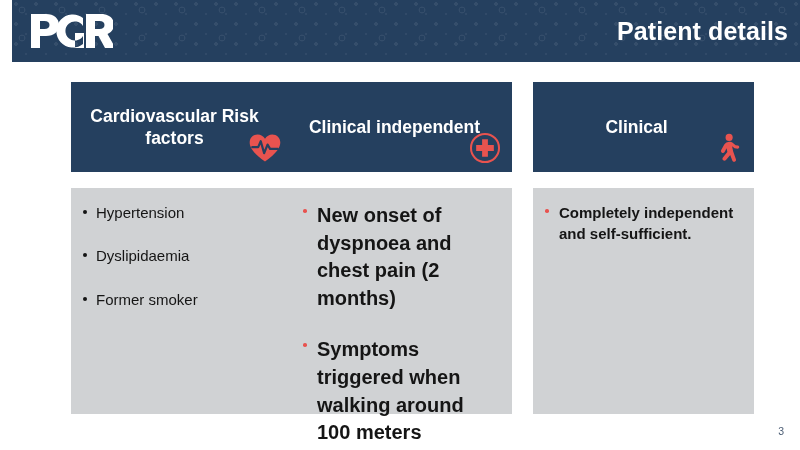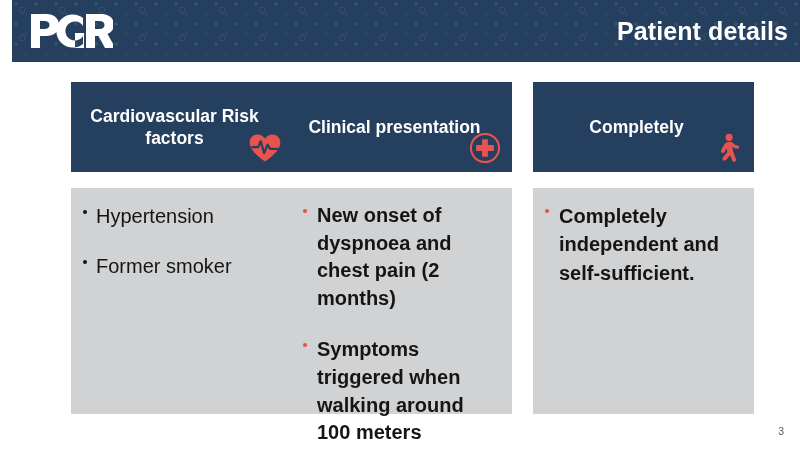--- a/index.html
+++ b/index.html
@@ -120,21 +120,21 @@
   ul.bullets {
     list-style: none;
     margin: 0;
     padding: 0;
   }
   ul.bullets li {
     position: relative;
     padding-left: 15px;
     margin: 0 0 22px 0;
     color: #151515;
-    font-size: 20px;
+    font-size: 15px;
     line-height: 1.42;
   }
   ul.bullets li:last-child { margin-bottom: 0; }
   ul.bullets li::before {
     content: "";
     position: absolute;
     left: 2px;
     top: 8px;
     width: 4px;
     height: 4px;
@@ -201,46 +201,47 @@
       <div class="col-icon">
         <svg viewBox="0 0 40 40" width="34" height="34" aria-hidden="true">
           <path d="M20 36 C6 26 2 19 2 13.5 C2 8 6.2 4 11.4 4 C15 4 18.2 6 20 9 C21.8 6 25 4 28.6 4 C33.8 4 38 8 38 13.5 C38 19 34 26 20 36 Z" fill="#e8534f"></path>
           <polyline points="5,19 12,19 15,12 19,26 23,16 26,21 35,21" fill="none" stroke="#25405f" stroke-width="2.6" stroke-linecap="round" stroke-linejoin="round"></polyline>
         </svg>
       </div>
     </div>
     <div class="col-body">
       <ul class="bullets">
         <li>Hypertension</li>
+        <li>Dyslipidaemia</li>
         <li>Former smoker</li>
       </ul>
     </div>
   </div>
 
   <div class="col col-1">
     <div class="col-head">
-      <div class="col-head-title">Clinical presentation</div>
+      <div class="col-head-title">Clinical independent</div>
       <div class="col-icon">
         <svg viewBox="0 0 40 40" width="34" height="34" aria-hidden="true">
           <circle cx="20" cy="20" r="16.5" fill="none" stroke="#e8534f" stroke-width="2.4"></circle>
           <path d="M16.6 9.6 h6.8 v7 h7 v6.8 h-7 v7 h-6.8 v-7 h-7 v-6.8 h7 z" fill="#e8534f"></path>
         </svg>
       </div>
     </div>
     <div class="col-body bold">
       <ul class="bullets">
         <li>New onset of dyspnoea and chest pain (2 months)</li>
         <li>Symptoms triggered when walking around 100 meters</li>
       </ul>
     </div>
   </div>
 
   <div class="col col-2">
     <div class="col-head">
-      <div class="col-head-title">Completely</div>
+      <div class="col-head-title">Clinical</div>
       <div class="col-icon">
         <svg viewBox="0 0 40 40" width="34" height="34" aria-hidden="true">
           <g fill="#e8534f">
             <circle cx="22.5" cy="7.5" r="4.2"></circle>
             <path d="M20.4 13.2 c-1.6 0.4 -3 1.5 -3.8 3 l-3.4 6.2 c-0.6 1.1 -0.2 2.5 0.9 3.1 1.1 0.6 2.5 0.2 3.1 -0.9 l2.3 -4.2 0.9 4.4 -5.2 6.3 c-0.9 1 -0.7 2.5 0.3 3.3 1 0.9 2.5 0.7 3.3 -0.3 l5 -6 2.4 6.6 c0.4 1.2 1.7 1.8 2.9 1.4 1.2 -0.4 1.8 -1.7 1.4 -2.9 l-3.3 -9.3 -1.2 -6 2.9 2.4 3.4 0.5 c1 0.2 2 -0.6 2.1 -1.6 0.2 -1 -0.6 -2 -1.6 -2.1 l-2.6 -0.4 -4.3 -3.4 c-0.9 -0.7 -2.1 -0.9 -3.5 -0.6 z"></path>
           </g>
         </svg>
       </div>
     </div>
     <div class="col-body redbullet">

